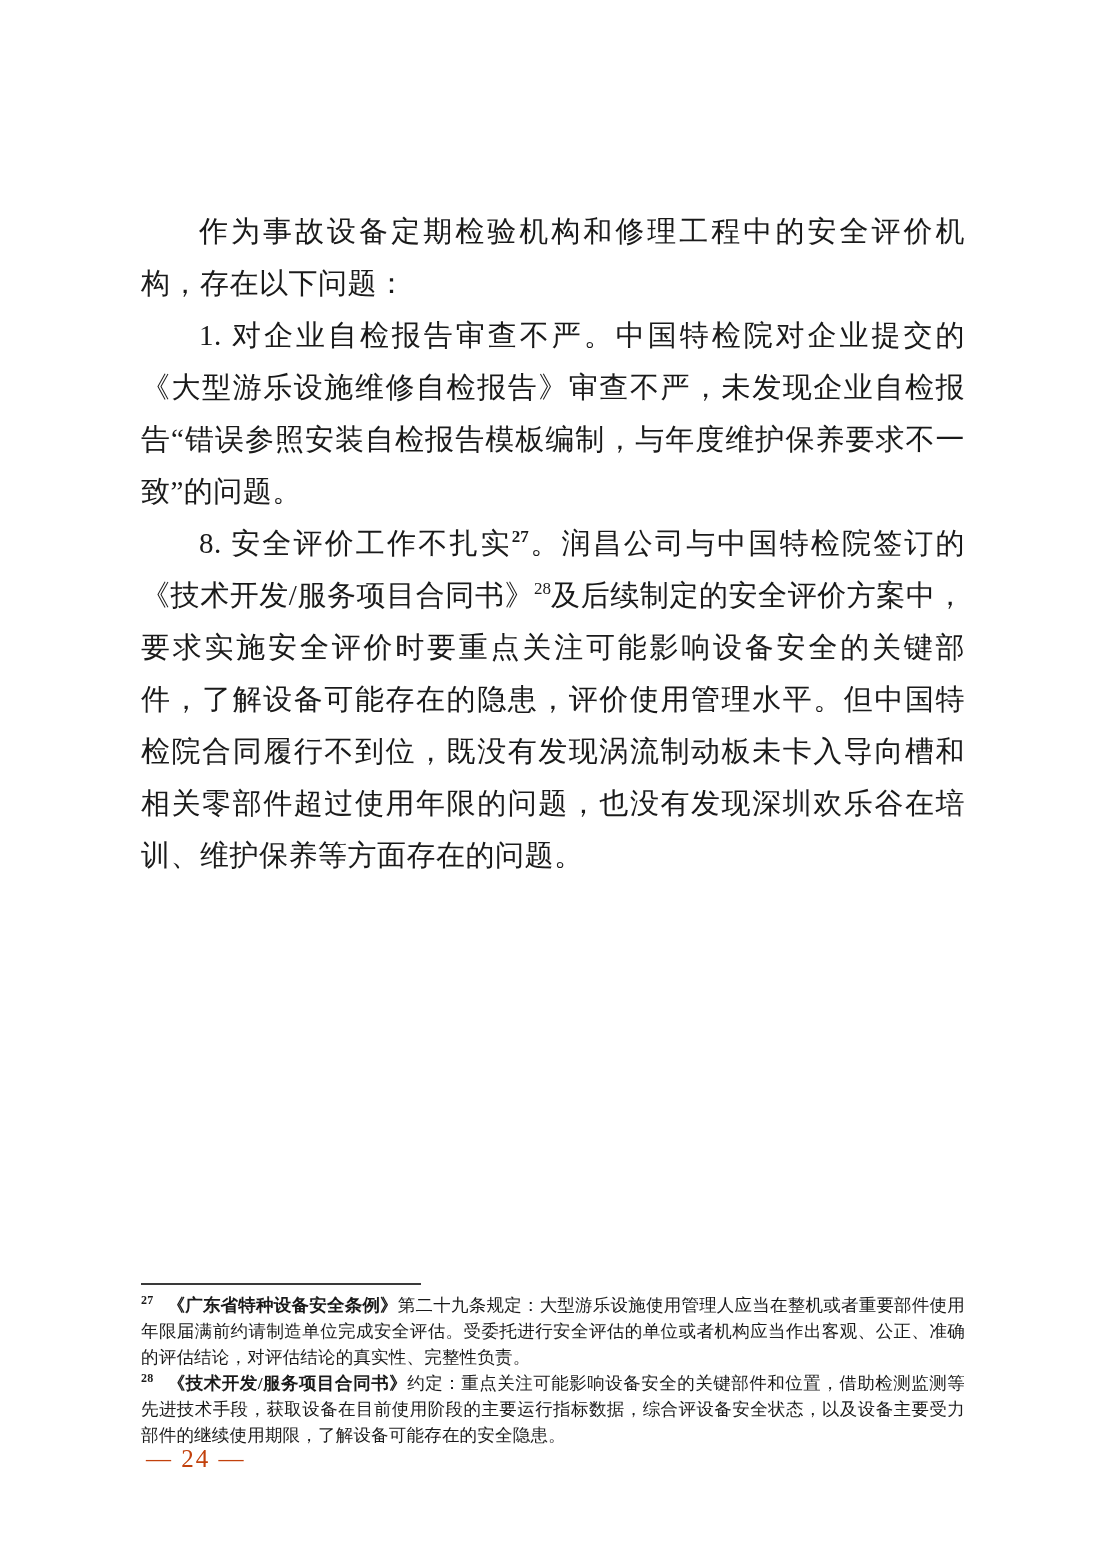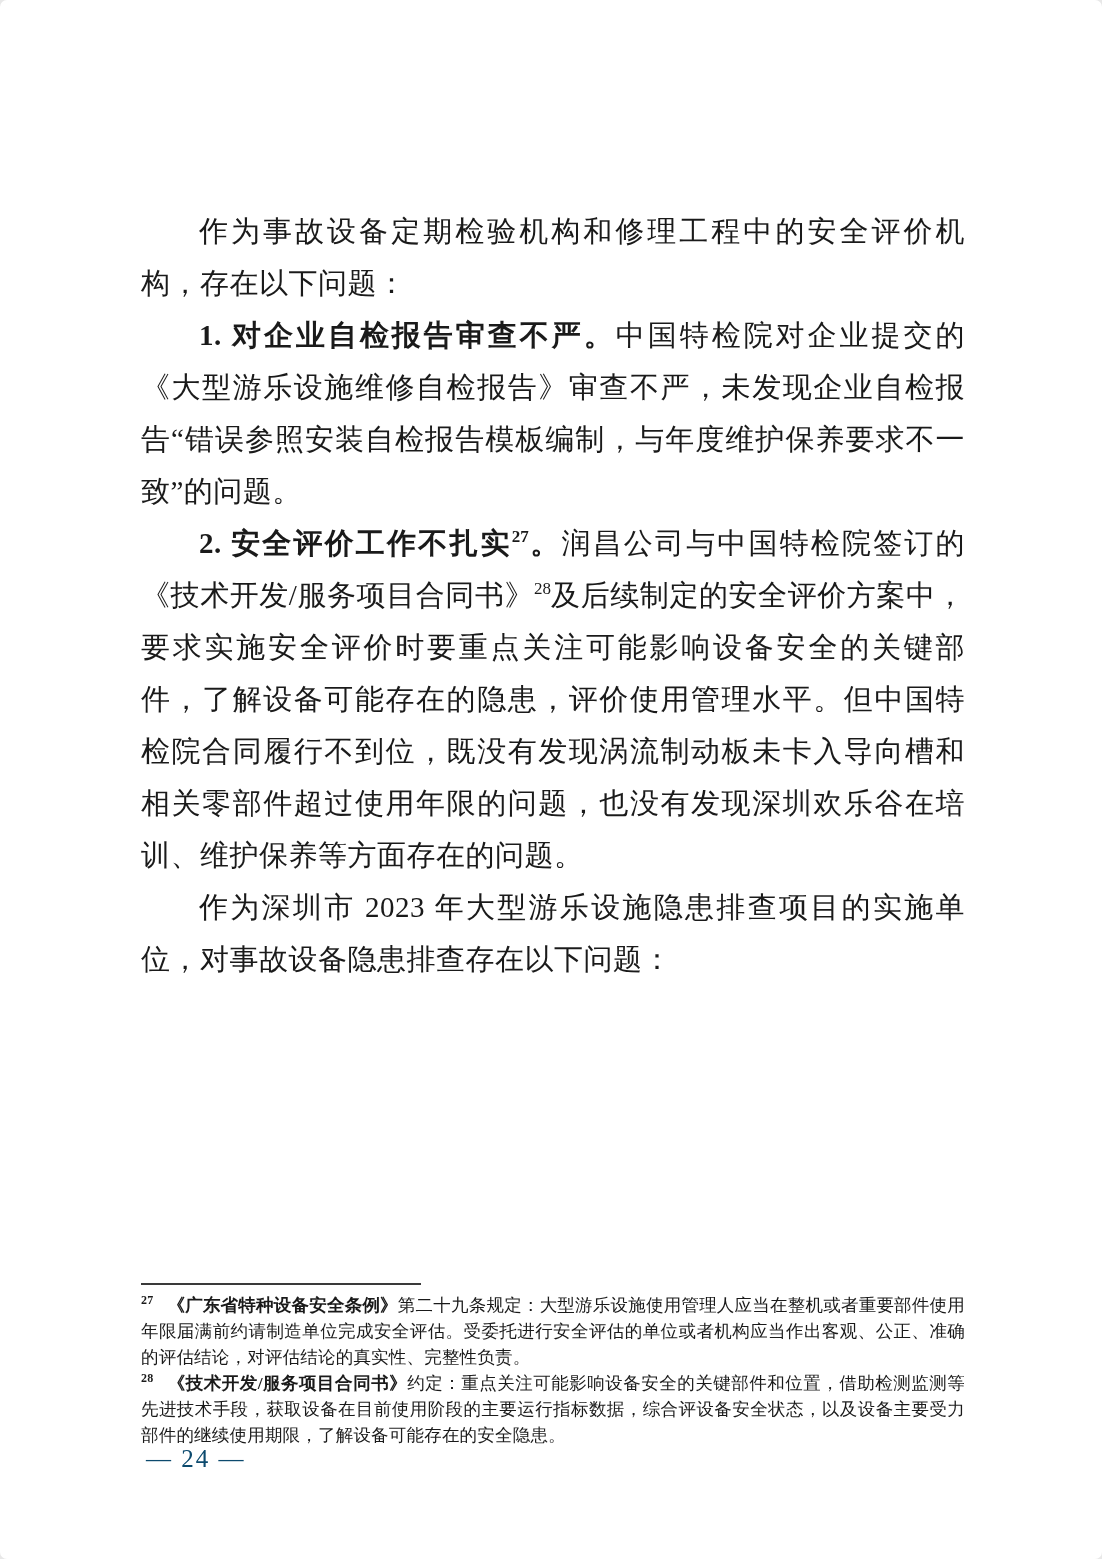--- a/index.html
+++ b/index.html
@@ -9,38 +9,37 @@
   }
   .page {
     position: relative;
     width: 1102px;
     height: 1559px;
     margin: 0 auto;
     background: #ffffff;
     color: #1a1a1a;
     font-family: "Liberation Serif", "DejaVu Serif", serif;
     overflow: hidden;
-    border-radius: 7px;
   }
   .content {
     position: absolute;
     left: 141px;
     top: 205px;
     width: 824px;
   }
   .para {
     margin: 0;
     font-size: 29px;
     line-height: 52px;
     letter-spacing: 0.5px;
     text-align: justify;
     text-indent: 2em;
   }
   .para .lead {
-    font-weight: 700;
+    font-weight: 400;
     margin-top: 32px;
   }
   .heading {
     font-weight: 700;
   }
   sup.note-ref {
     font-size: 17px;
     line-height: 0;
     vertical-align: super;
     letter-spacing: 0;
@@ -74,47 +73,44 @@
   }
   .fn .fn-title {
     font-weight: 700;
   }
   .page-number {
     position: absolute;
     left: 146px;
     top: 1445px;
     font-size: 25px;
     letter-spacing: 2px;
-    color: #0c4a6e;
+    color: #c2410c;
   }
 </style>
 </head>
 <body>
 
 <div class="page">
 
   <main class="content">
 
     <p class="para">
       <span>作为事故设备定期检验机构和修理工程中的安全评价机构，存在以下问题：</span>
     </p>
 
     <p class="para">
       <span class="lead">1. 对企业自检报告审查不严。</span><span>中国特检院对企业提交的《大型游乐设施维修自检报告》审查不严，未发现企业自检报告“错误参照安装自检报告模板编制，与年度维护保养要求不一致”的问题。</span>
     </p>
 
 
     <p class="para">
-      <span class="lead">2. 安全评价工作不扎实</span><sup class="note-ref bold">27</sup><span class="lead">。</span><span>润昌公司与中国特检院签订的《技术开发/服务项目合同书》</span><sup class="note-ref">28</sup><span>及后续制定的安全评价方案中，要求实施安全评价时要重点关注可能影响设备安全的关键部件，了解设备可能存在的隐患，评价使用管理水平。但中国特检院合同履行不到位，既没有发现涡流制动板未卡入导向槽和相关零部件超过使用年限的问题，也没有发现深圳欢乐谷在培训、维护保养等方面存在的问题。</span>
+      <span class="lead">8. 安全评价工作不扎实</span><sup class="note-ref bold">27</sup><span class="lead">。</span><span>润昌公司与中国特检院签订的《技术开发/服务项目合同书》</span><sup class="note-ref">28</sup><span>及后续制定的安全评价方案中，要求实施安全评价时要重点关注可能影响设备安全的关键部件，了解设备可能存在的隐患，评价使用管理水平。但中国特检院合同履行不到位，既没有发现涡流制动板未卡入导向槽和相关零部件超过使用年限的问题，也没有发现深圳欢乐谷在培训、维护保养等方面存在的问题。</span>
     </p>
 
 
-    <p class="para">
-      <span>作为深圳市 2023 年大型游乐设施隐患排查项目的实施单位，对事故设备隐患排查存在以下问题：</span>
-    </p>
 
   </main>
 
   <footer class="footnotes">
     <div class="fn-rule"></div>
 
     <p class="fn">
       <sup class="fn-marker">27</sup><span class="fn-title">《广东省特种设备安全条例》</span><span>第二十九条规定：大型游乐设施使用管理人应当在整机或者重要部件使用年限届满前约请制造单位完成安全评估。受委托进行安全评估的单位或者机构应当作出客观、公正、准确的评估结论，对评估结论的真实性、完整性负责。</span>
     </p>
 

